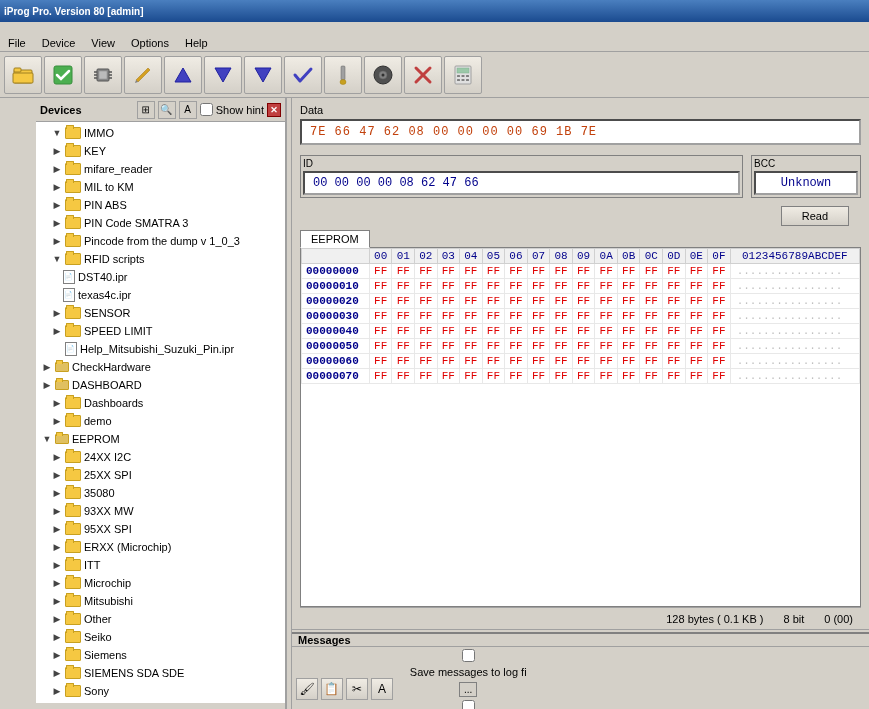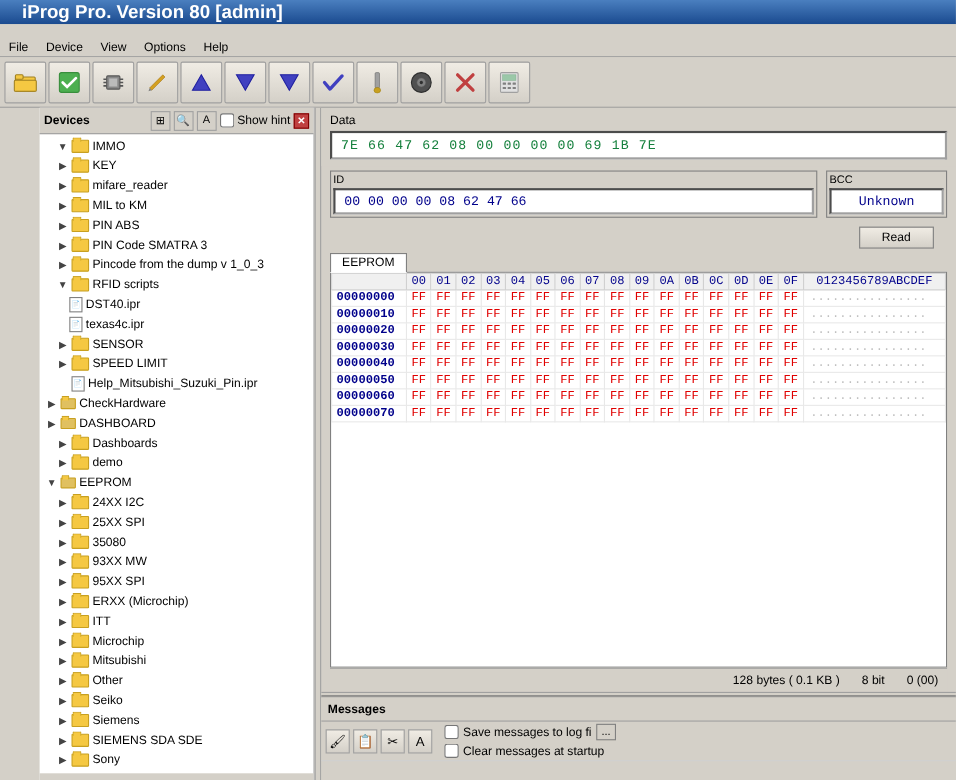--- a/index.html
+++ b/index.html
@@ -1,19 +1,19 @@
 <!DOCTYPE html>
 <html><head>
   <meta charset="utf-8">
   <style>
     * { margin: 0; padding: 0; box-sizing: border-box; }
     body { font-family: 'Segoe UI', Tahoma, Geneva, Verdana, sans-serif; font-size: 11px; background: #d4d0c8; width: 869px; height: 709px; overflow: hidden; }
 
     
-    #title-bar { background: linear-gradient(to bottom, #4a7fbf, #1a4a8f); color: white; height: 22px; display: flex; align-items: center; padding: 0 20px; font-size: 17px; font-weight: bold; }
+    #title-bar { background: linear-gradient(to bottom, #4a7fbf, #1a4a8f); color: white; height: 22px; display: flex; align-items: center; padding: 0 4px; font-size: 10px; font-weight: bold; }
 
     
     #menu-bar { background: #d4d0c8; height: 30px; display: flex; align-items: flex-end; border-bottom: 1px solid #a0a0a0; }
     .menu-item { padding: 2px 8px; cursor: pointer; font-size: 11px; }
 
     
     #toolbar { background: #d4d0c8; height: 46px; display: flex; align-items: center; padding: 2px 4px; border-bottom: 1px solid #a0a0a0; gap: 2px; }
     .toolbar-btn { width: 38px; height: 38px; background: linear-gradient(to bottom, #f0ece4, #d4d0c8); border: 1px solid #a0a0a0; border-radius: 2px; display: flex; align-items: center; justify-content: center; cursor: pointer; font-size: 18px; }
 
     
@@ -32,21 +32,21 @@
     .small-folder::before { content: ''; position: absolute; top: -3px; left: 0; width: 5px; height: 3px; background: #f5c842; border: 1px solid #c8a020; border-bottom: none; border-radius: 1px 1px 0 0; }
     .file-icon { width: 12px; height: 14px; background: white; border: 1px solid #808080; margin-right: 3px; flex-shrink: 0; font-size: 7px; display: flex; align-items: center; justify-content: center; color: #808080; }
     .expand-btn { width: 14px; height: 14px; display: flex; align-items: center; justify-content: center; font-size: 9px; margin-right: 1px; color: #444; flex-shrink: 0; }
     .indent-1 { padding-left: 14px; }
     .indent-2 { padding-left: 12px; }
     .scrollbar-x { height: 14px; background: #d4d0c8; }
 
     
     #data-section { padding: 6px 8px; background: #d4d0c8; }
     #data-label { font-size: 11px; margin-bottom: 3px; }
-    #data-hex-box { background: white; border: 2px inset #a0a0a0; padding: 4px 8px; font-family: 'Courier New', monospace; font-size: 12px; color: #15803d; letter-spacing: 1px; }
+    #data-hex-box { background: white; border: 2px inset #a0a0a0; padding: 4px 8px; font-family: 'Courier New', monospace; font-size: 12px; color: #c2410c; letter-spacing: 1px; }
 
     
     #id-bcc-section { display: flex; padding: 4px 8px; gap: 8px; }
     .id-bcc-box { border: 1px solid #808080; background: #d4d0c8; padding: 2px; }
     .id-bcc-label { font-size: 10px; margin-bottom: 2px; }
     .id-bcc-value { background: white; border: 2px inset #a0a0a0; padding: 3px 8px; font-family: 'Courier New', monospace; font-size: 12px; color: #00008B; min-width: 180px; }
     #id-box { flex: 1; }
     #bcc-box { width: 110px; }
     #bcc-value { min-width: 80px; text-align: center; }
 
@@ -66,21 +66,21 @@
     #eeprom-table td.addr { color: #00008B; font-weight: bold; text-align: left; padding-left: 4px; }
     #eeprom-table td.val { color: #e00000; }
     #eeprom-table td.ascii { color: #c0c0c0; text-align: left; padding-left: 6px; font-size: 11px; }
     #eeprom-status-bar { height: 22px; background: #d4d0c8; border-top: 1px solid #a0a0a0; display: flex; align-items: center; padding: 0 8px; gap: 20px; font-size: 11px; justify-content: flex-end; }
 
     
     #messages-section { height: 84px; border-top: 1px solid #808080; background: #d4d0c8; display: flex; flex-direction: column; }
     #messages-header { background: #d4d0c8; border-bottom: 1px solid #a0a0a0; height: 22px; display: flex; align-items: center; padding: 0 6px; }
     #messages-label { font-size: 11px; font-weight: bold; }
     .msg-btn { width: 22px; height: 22px; background: linear-gradient(to bottom, #f0ece4, #d4d0c8); border: 1px solid #a0a0a0; display: flex; align-items: center; justify-content: center; cursor: pointer; font-size: 12px; }
-    .msg-option { display: flex; align-items: center; gap: 4px; font-size: 11px; }
+    .msg-option { display: flex; align-items: center; gap: 4px; font-size: 11px; flex-direction: column; }
 
     
     .splitter-v { width: 6px; background: #d4d0c8; border-left: 1px solid #a0a0a0; border-right: 1px solid #a0a0a0; cursor: col-resize; }
 
     .right-content { flex: 1; display: flex; flex-direction: column; overflow: hidden; }
   </style>
 </head>
 <body>
 
 <div id="title-bar">

